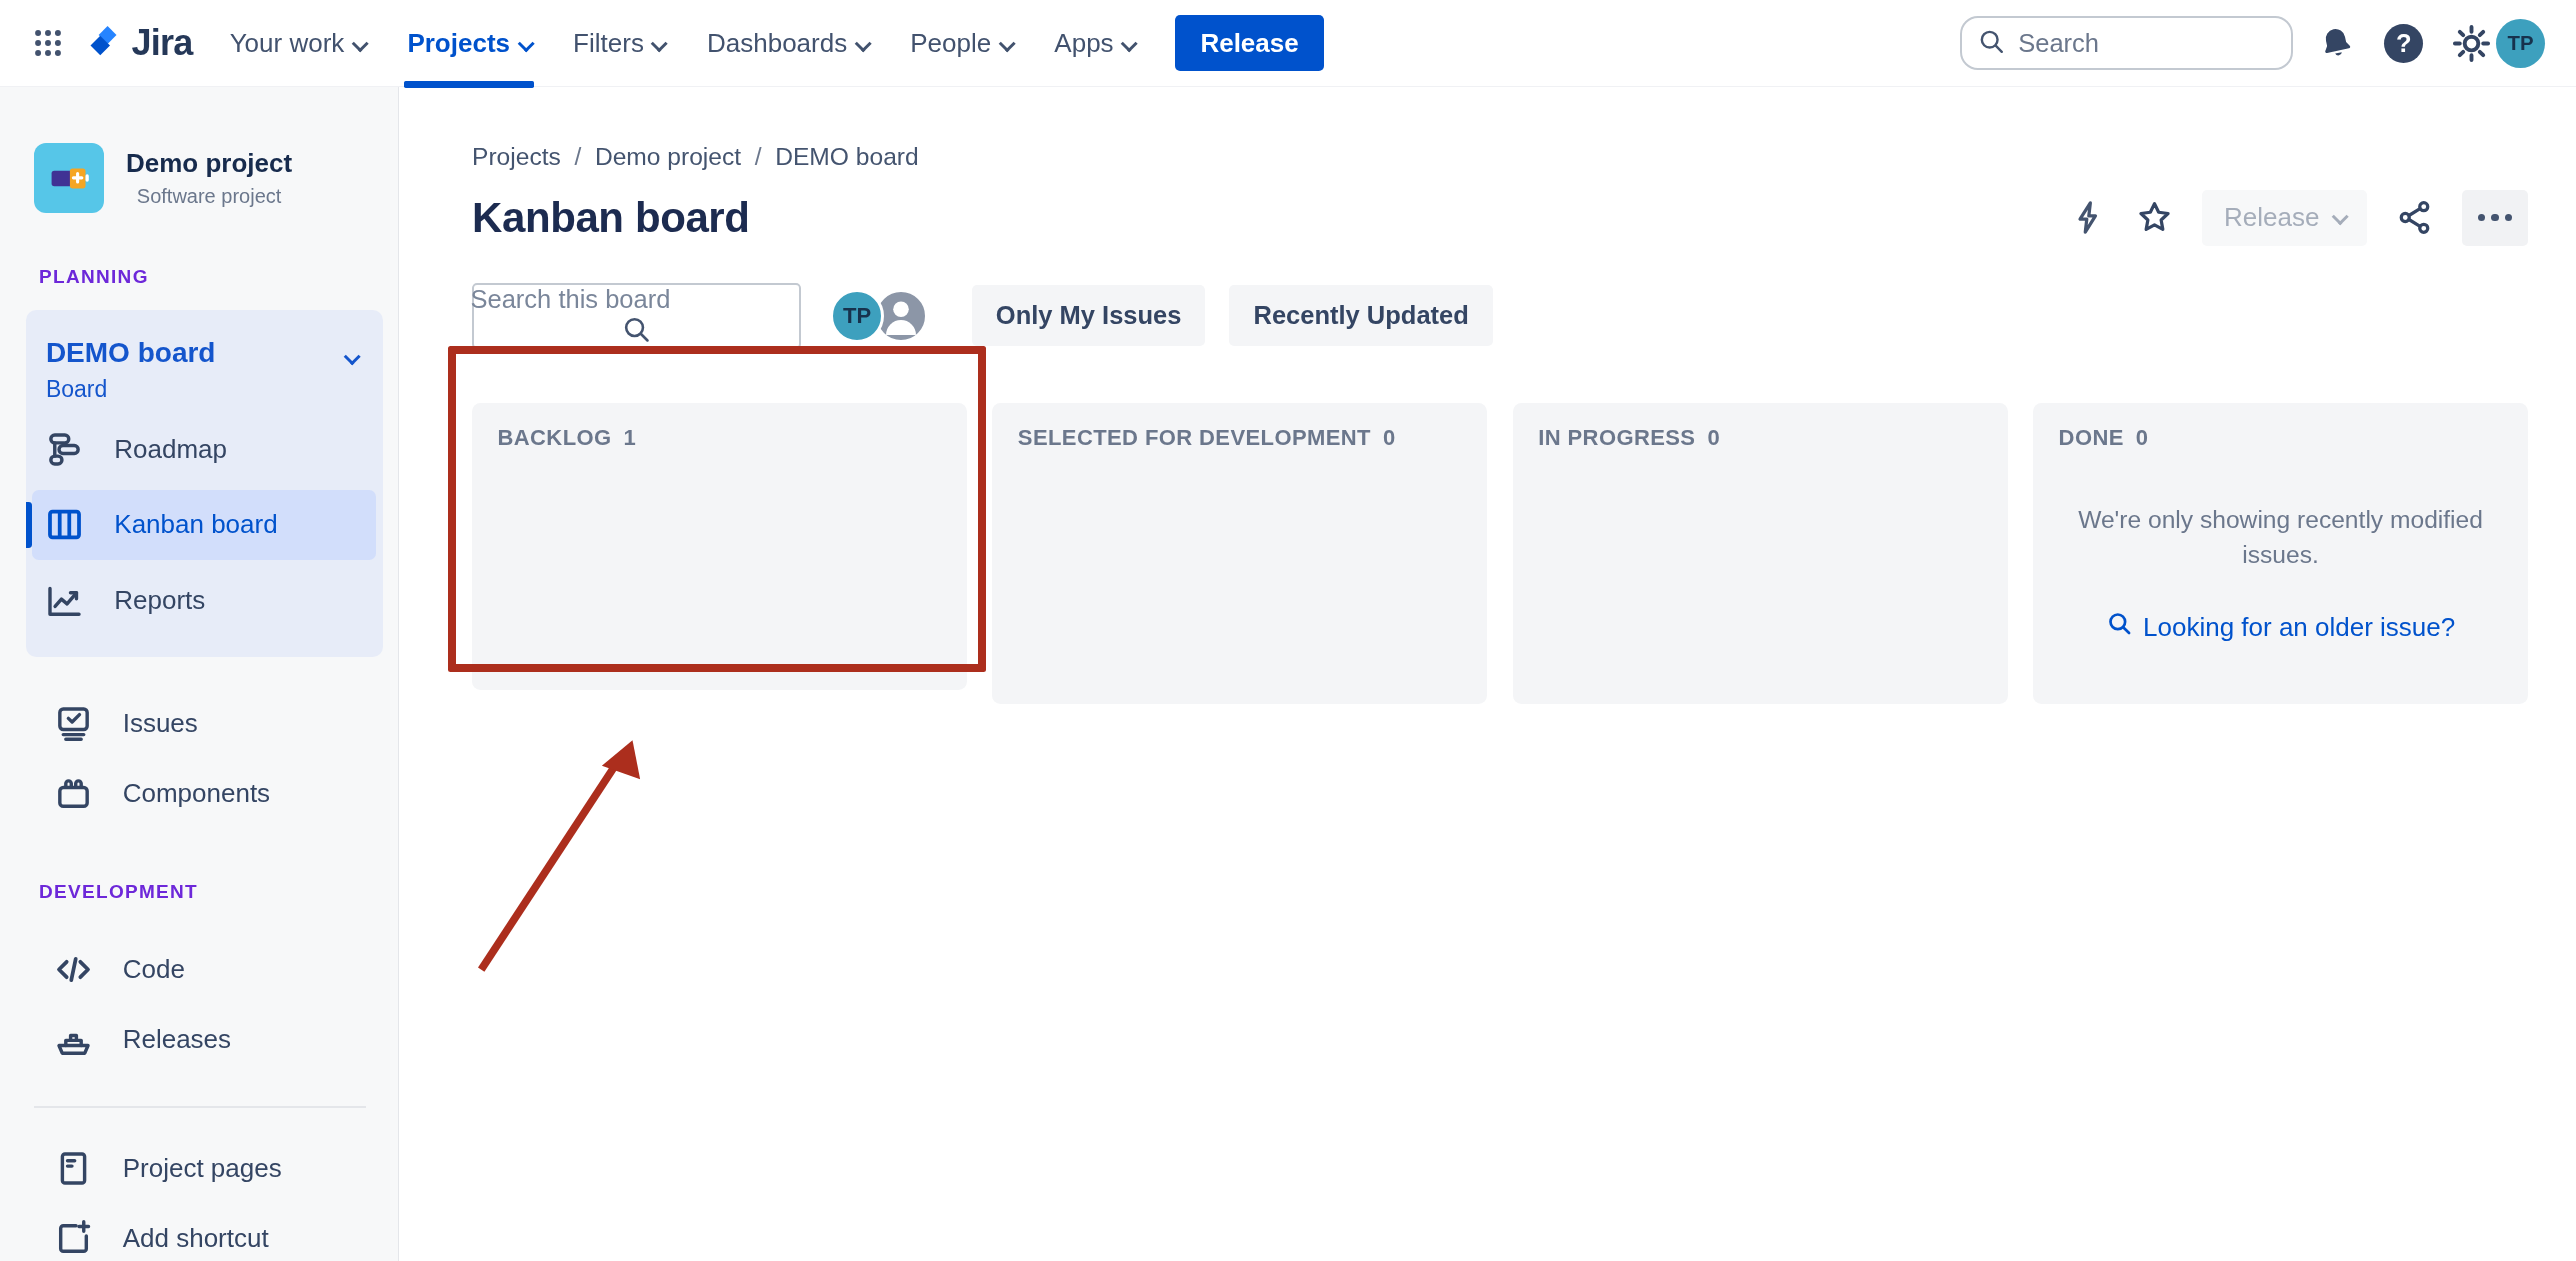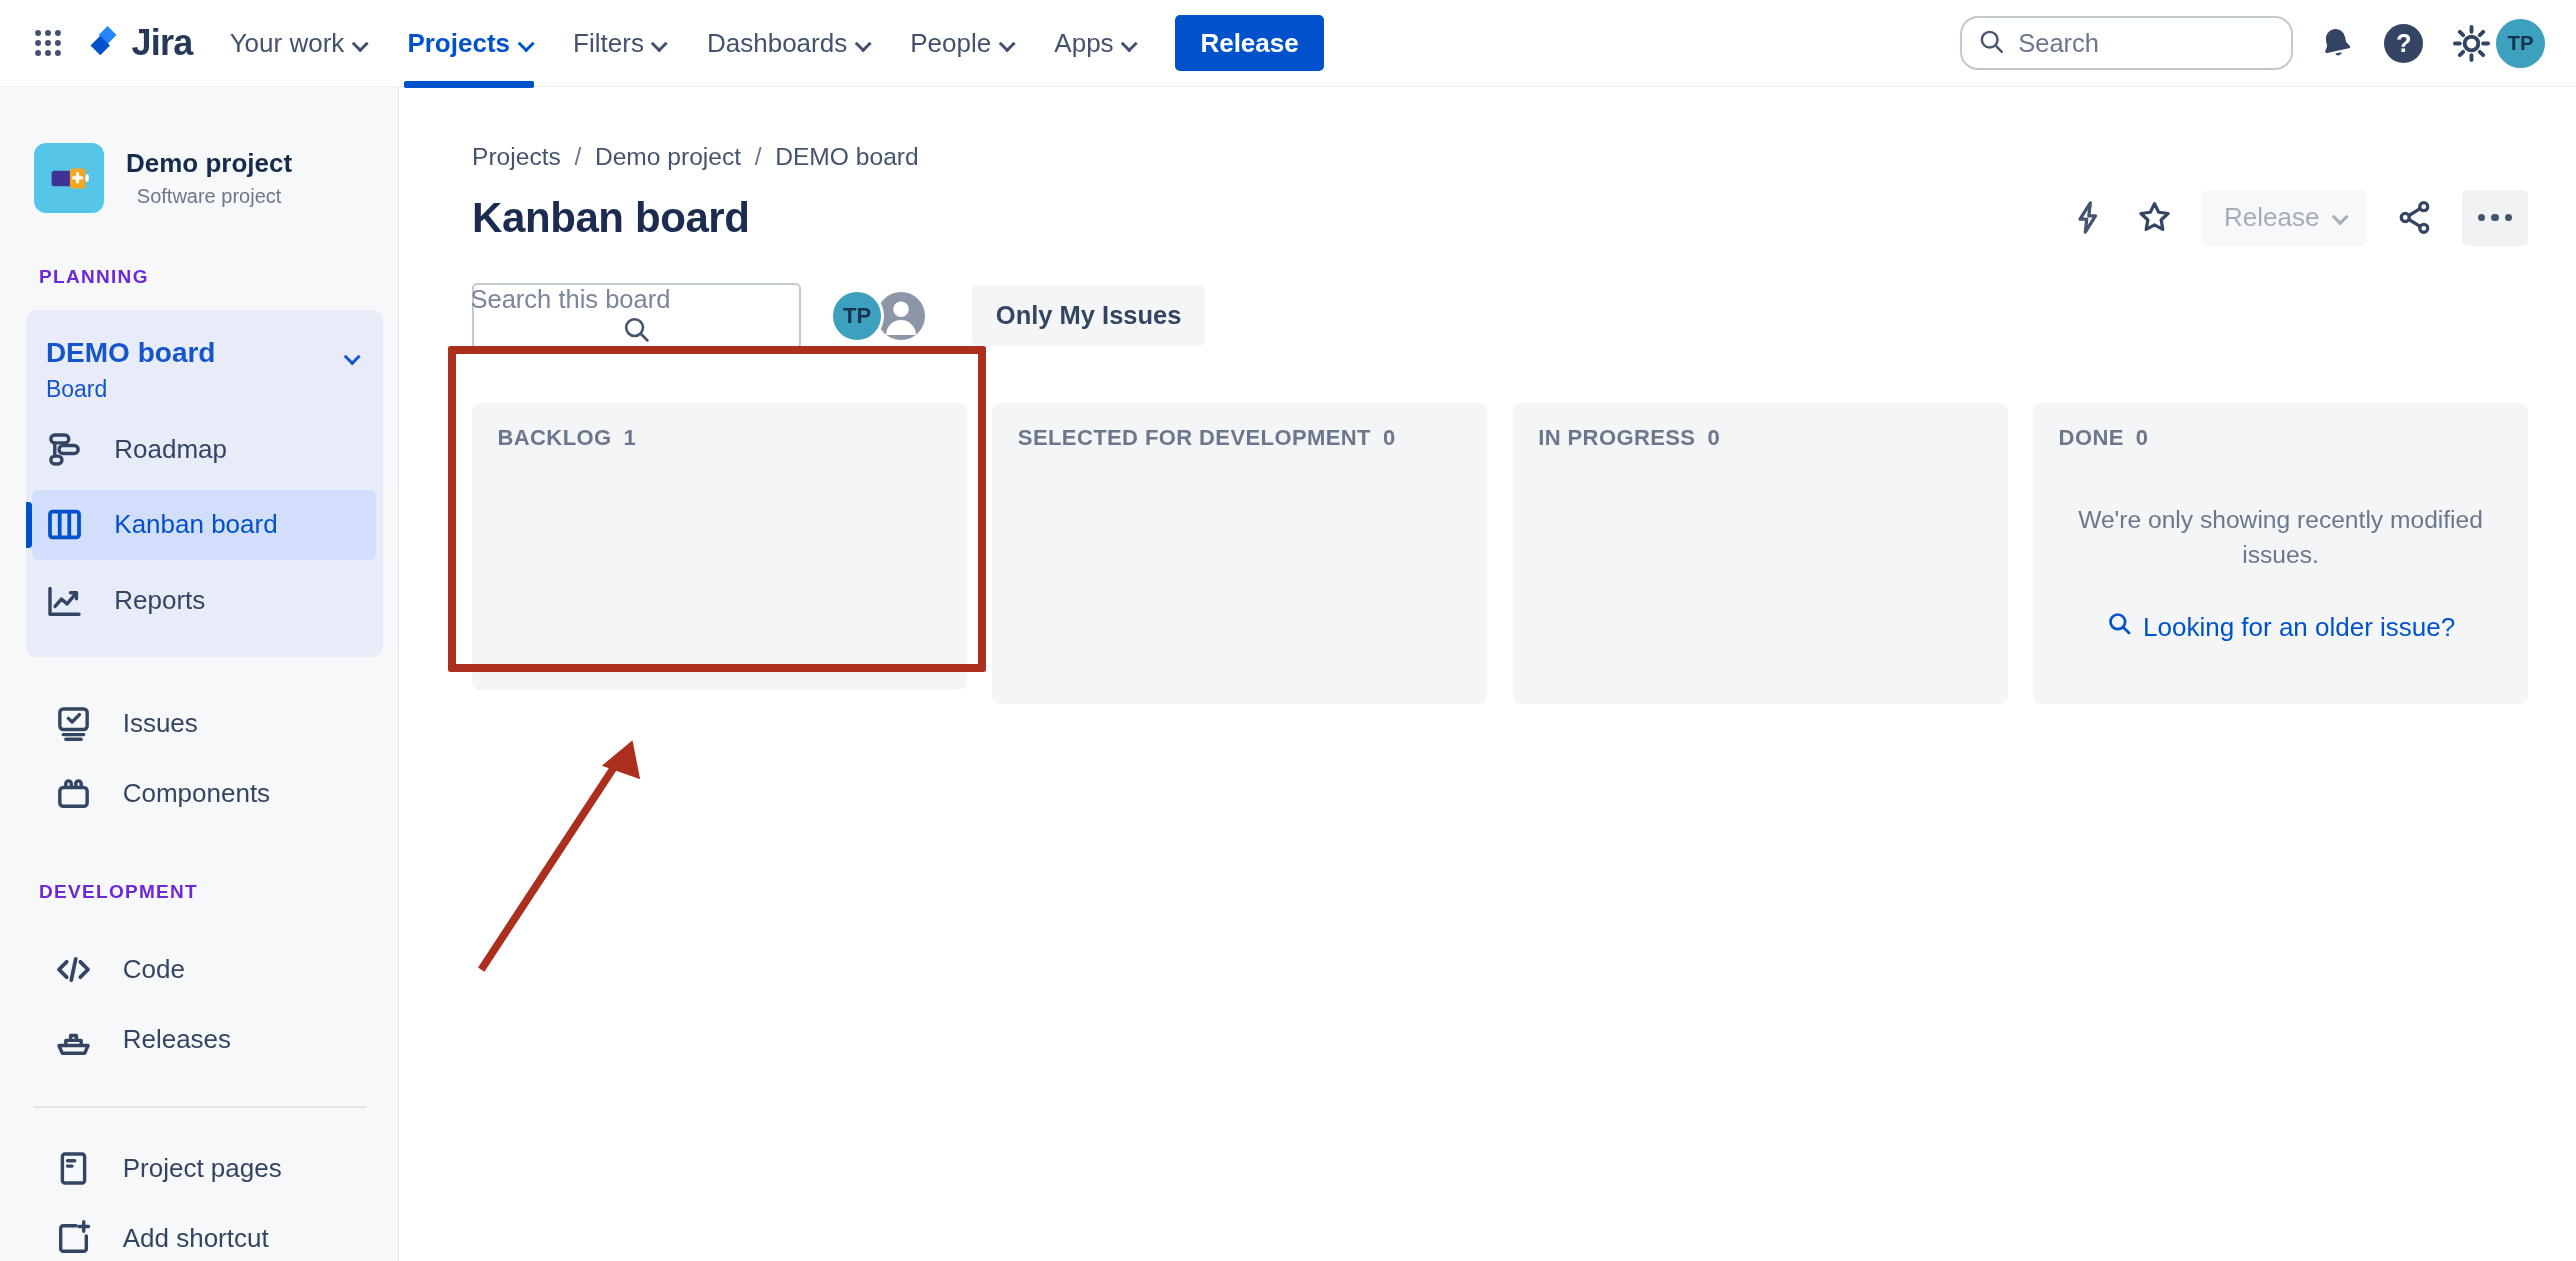--- a/index.html
+++ b/index.html
@@ -390,20 +390,21 @@
       <div class="tb-avatars">
         <div class="tb-avatar">TP</div>
         <div class="tb-avatar ghost">
           <svg width="54" height="54" viewBox="0 0 24 24">
               <circle cx="12" cy="8.6" r="3.9" fill="#fff"></circle>
               <path d="M4.5 21.5a7.5 7.5 0 0 1 15 0z" fill="#fff"></path>
             </svg>
         </div>
       </div>
       <button class="tb-filter">Only My Issues</button>
+      <button class="tb-filter">Recently Updated</button>
     </div>
 
     <div class="columns">
       <div class="column c0">
         <div class="col-head">
           <span>BACKLOG</span><span class="count">1</span>
         </div>
       </div>
 
       <div class="column">

